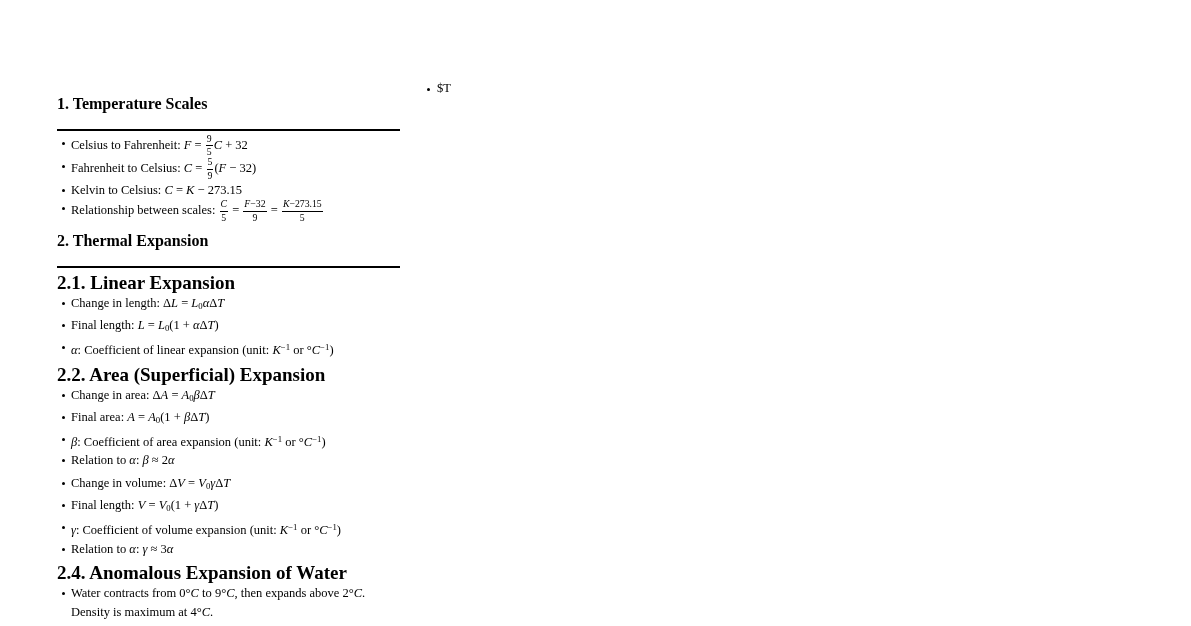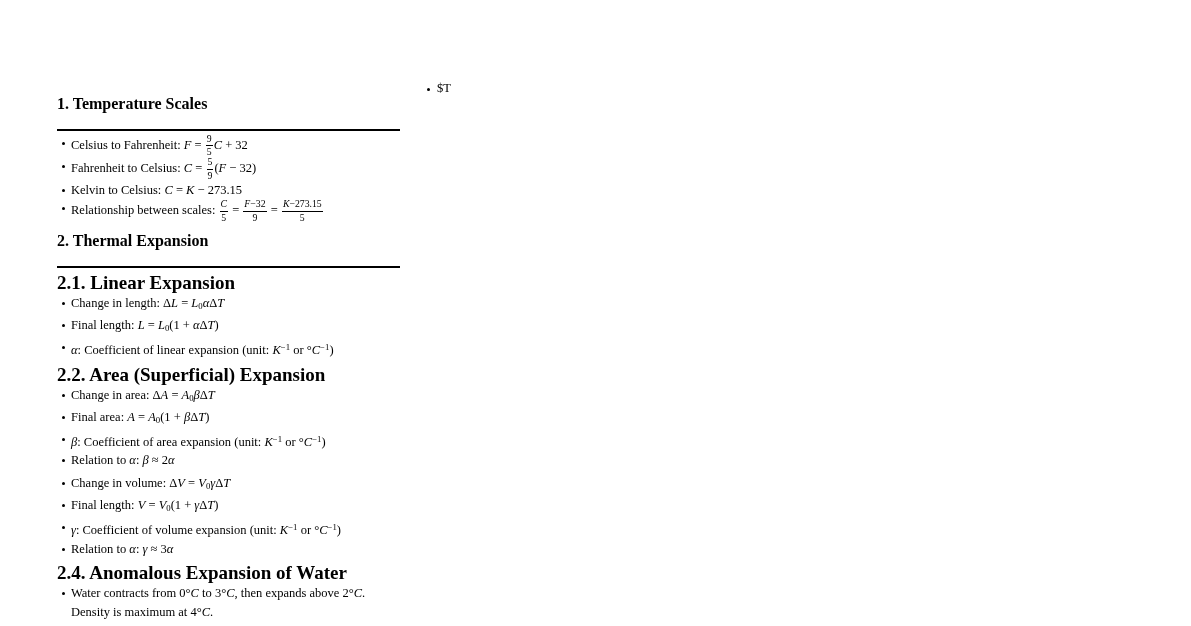--- a/index.html
+++ b/index.html
@@ -121,17 +121,17 @@
         <li><span class="bullet"></span><span class="tk-b">Relation to </span><span class="tk-m">α</span><span class="tk-b">: </span><span class="tk-m">β</span><span class="tk-r"> ≈ 2</span><span class="tk-m">α</span></li>
       </ul>
       <ul class="items">
         <li><span class="bullet"></span><span class="tk-b">Change in volume: </span><span class="tk-r">Δ</span><span class="tk-m">V</span><span class="tk-r"> = </span><span class="tk-m">V</span><span class="tk-sub">0</span><span class="tk-m">γ</span><span class="tk-r">Δ</span><span class="tk-m">T</span></li>
         <li><span class="bullet"></span><span class="tk-b">Final length: </span><span class="tk-m">V</span><span class="tk-r"> = </span><span class="tk-m">V</span><span class="tk-sub">0</span><span class="tk-r">(1 + </span><span class="tk-m">γ</span><span class="tk-r">Δ</span><span class="tk-m">T</span><span class="tk-r">)</span></li>
         <li><span class="bullet"></span><span class="tk-m">γ</span><span class="tk-r">: Coefficient of volume expansion (unit: </span><span class="tk-m">K</span><span class="tk-sup">−1</span><span class="tk-r"> or °</span><span class="tk-m">C</span><span class="tk-sup">−1</span><span class="tk-r">)</span></li>
         <li><span class="bullet"></span><span class="tk-b">Relation to </span><span class="tk-m">α</span><span class="tk-b">: </span><span class="tk-m">γ</span><span class="tk-r"> ≈ 3</span><span class="tk-m">α</span></li>
       </ul>
       <div class="h2">2.4. Anomalous Expansion of Water</div>
       <ul class="items">
-        <li><span class="bullet"></span><span class="tk-r">Water contracts from 0°</span><span class="tk-m">C</span><span class="tk-r"> to 3°</span><span class="tk-m">C</span><span class="tk-r">, then expands above 2°</span><span class="tk-m">C</span><span class="tk-r">.</span></li>
+        <li><span class="bullet"></span><span class="tk-r">Water contracts from 0°</span><span class="tk-m">C</span><span class="tk-r"> to 9°</span><span class="tk-m">C</span><span class="tk-r">, then expands above 2°</span><span class="tk-m">C</span><span class="tk-r">.</span></li>
         <li><span class="tk-r">Density is maximum at 4°</span><span class="tk-m">C</span><span class="tk-r">.</span></li>
       </ul>
     </div>
 </div>
 
 </body></html>

